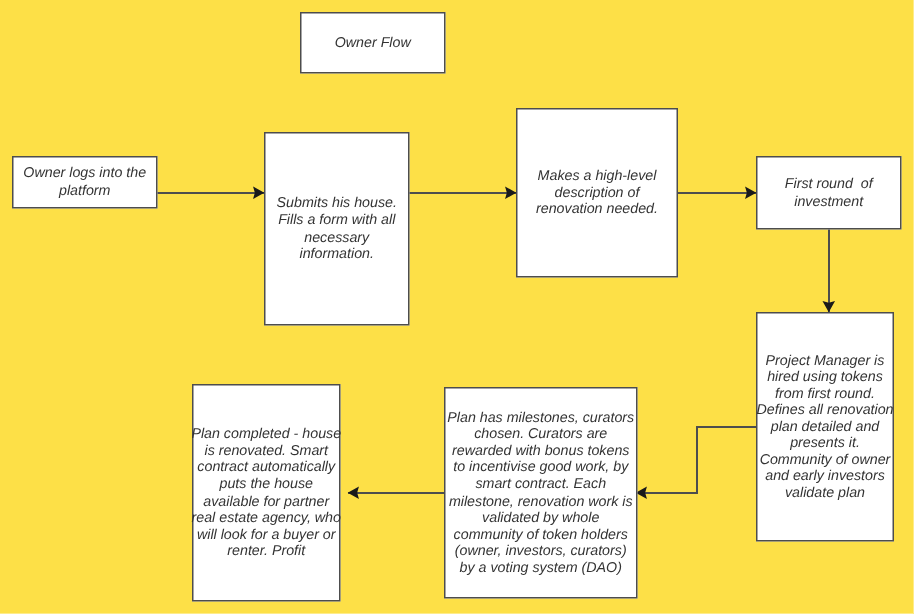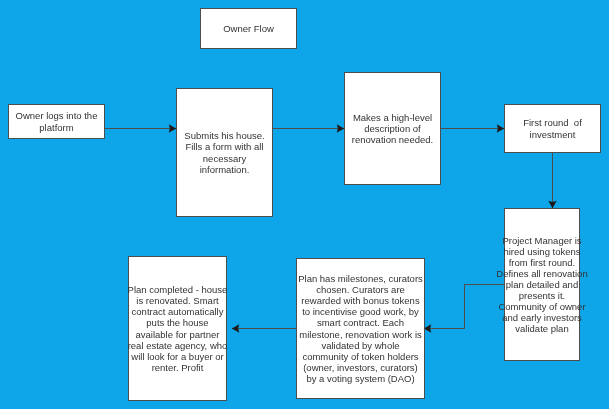--- a/index.html
+++ b/index.html
@@ -42,21 +42,21 @@
     text-align: center;
   }
   .node > .node-label {
     white-space: pre;
     transform: translateZ(0);
   }
 </style>
 </head>
 <body>
 
-<div id="flowchart" style="width: 609px; height: 409px; background: #0ea5e9;">
+<div id="flowchart" style="width: 609px; height: 409px; background: #fde047; font-style: italic;">
 
   <svg class="edge-layer" viewBox="0 0 609 409" width="609" height="409">
     <g stroke="#4d4d4d" stroke-width="1" fill="none" shape-rendering="crispEdges">
       <path d="M104,128.5 L176,128.5"></path>
       <path d="M272,128.5 L344,128.5"></path>
       <path d="M440,128.5 L504,128.5"></path>
       <path d="M552.5,152 L552.5,208"></path>
       <path d="M504,284.5 L464.5,284.5 L464.5,328.5 L424,328.5"></path>
       <path d="M296,328.5 L232,328.5"></path>
     </g>
@@ -76,30 +76,30 @@
   <div class="node" id="node-n1" style="left: 8px; top: 104px; width: 97px; height: 35px; border-color: rgb(77, 77, 77); background: rgb(255, 255, 255); color: rgb(51, 51, 51); font-size: 9.5px; line-height: 11.1px;">
     <div class="node-label">Owner logs into the
 platform</div>
   </div>
   <div class="node" id="node-n2" style="left: 176px; top: 64px; width: 97px; height: 129px; border-color: rgb(77, 77, 77); background: rgb(255, 255, 255); color: rgb(51, 51, 51); font-size: 9.5px; line-height: 11.1px; margin-top: 24px;">
     <div class="node-label">Submits his house.
 Fills a form with all
 necessary
 information.</div>
   </div>
-  <div class="node" id="node-n3" style="left: 344px; top: 72px; width: 97px; height: 113px; border-color: rgb(77, 77, 77); background: rgb(255, 255, 255); color: rgb(51, 51, 51); font-size: 9.5px; line-height: 11.1px; justify-content: center;">
+  <div class="node" id="node-n3" style="left: 344px; top: 72px; width: 108px; height: 113px; border-color: rgb(77, 77, 77); background: rgb(255, 255, 255); color: rgb(51, 51, 51); font-size: 9.5px; line-height: 11.1px; justify-content: center;">
     <div class="node-label">Makes a high-level
 description of
 renovation needed.</div>
   </div>
   <div class="node" id="node-n4" style="left: 504px; top: 104px; width: 97px; height: 49px; border-color: rgb(77, 77, 77); background: rgb(255, 255, 255); color: rgb(51, 51, 51); font-size: 9.5px; line-height: 11.1px;">
     <div class="node-label">First round  of
 investment</div>
   </div>
-  <div class="node" id="node-n5" style="left: 504px; top: 208px; width: 76px; height: 153px; border-color: rgb(77, 77, 77); background: rgb(255, 255, 255); color: rgb(51, 51, 51); font-size: 9.5px; line-height: 11.1px;">
+  <div class="node" id="node-n5" style="left: 504px; top: 208px; width: 92px; height: 153px; border-color: rgb(77, 77, 77); background: rgb(255, 255, 255); color: rgb(51, 51, 51); font-size: 9.5px; line-height: 11.1px;">
     <div class="node-label">Project Manager is
 hired using tokens
 from first round.
 Defines all renovation
 plan detailed and
 presents it.
 Community of owner
 and early investors
 validate plan</div>
   </div>

